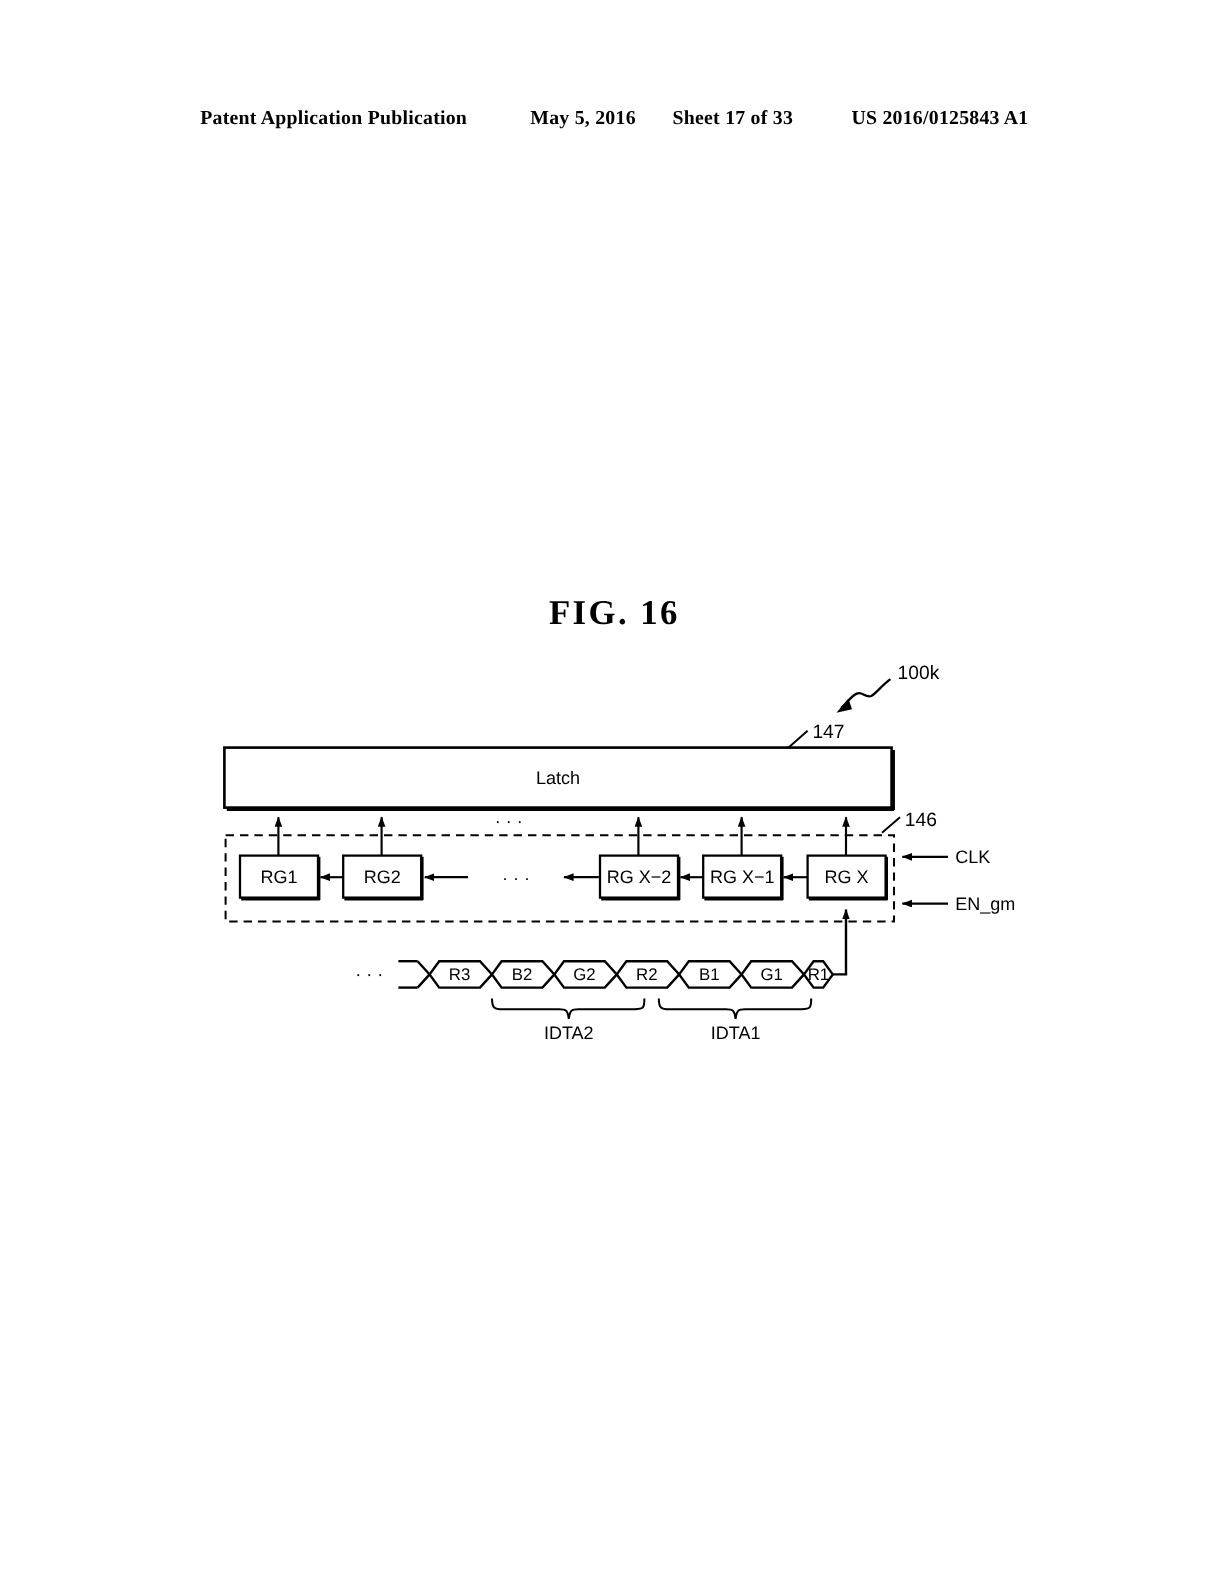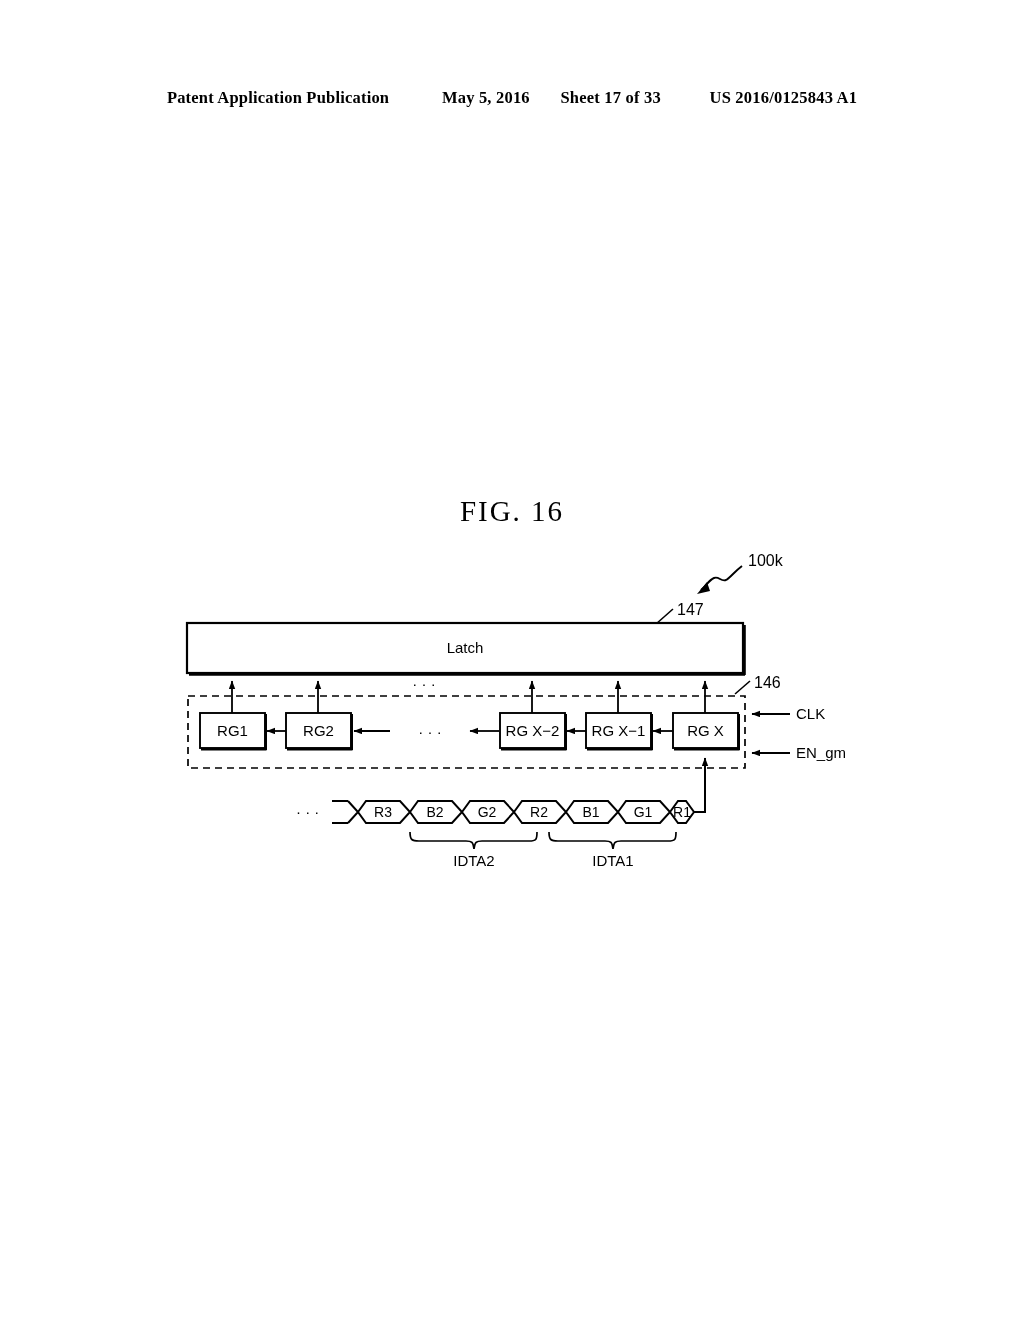--- a/index.html
+++ b/index.html
@@ -42,21 +42,21 @@
 
   
   .fig-title {
     position: absolute;
     left: 0;
     top: 495px;
     width: 1024px;
     text-align: center;
     font-family: "Liberation Serif", serif;
     font-size: 29px;
-    font-weight: normal;
+    font-weight: bold;
     letter-spacing: 2px;
   }
 
   
   #figure-canvas {
     position: absolute;
     left: 0;
     top: 0;
     width: 1024px;
     height: 1320px;

